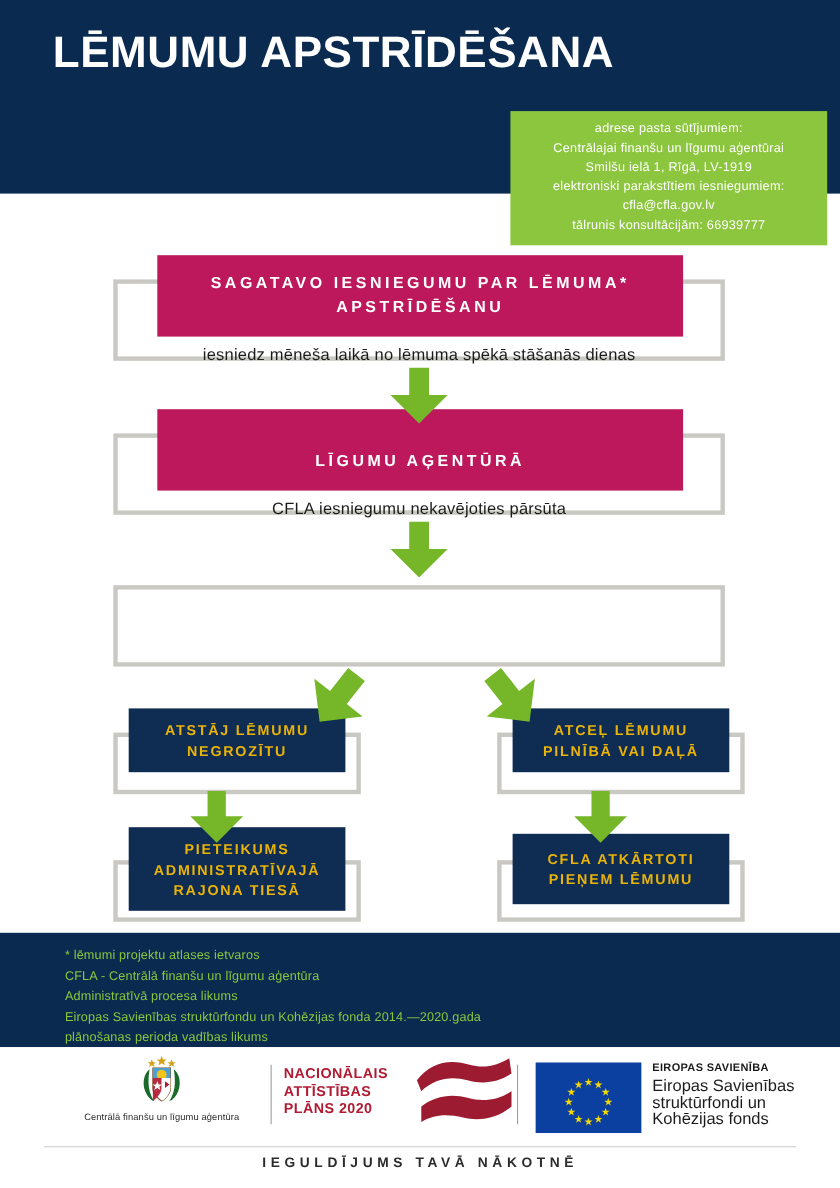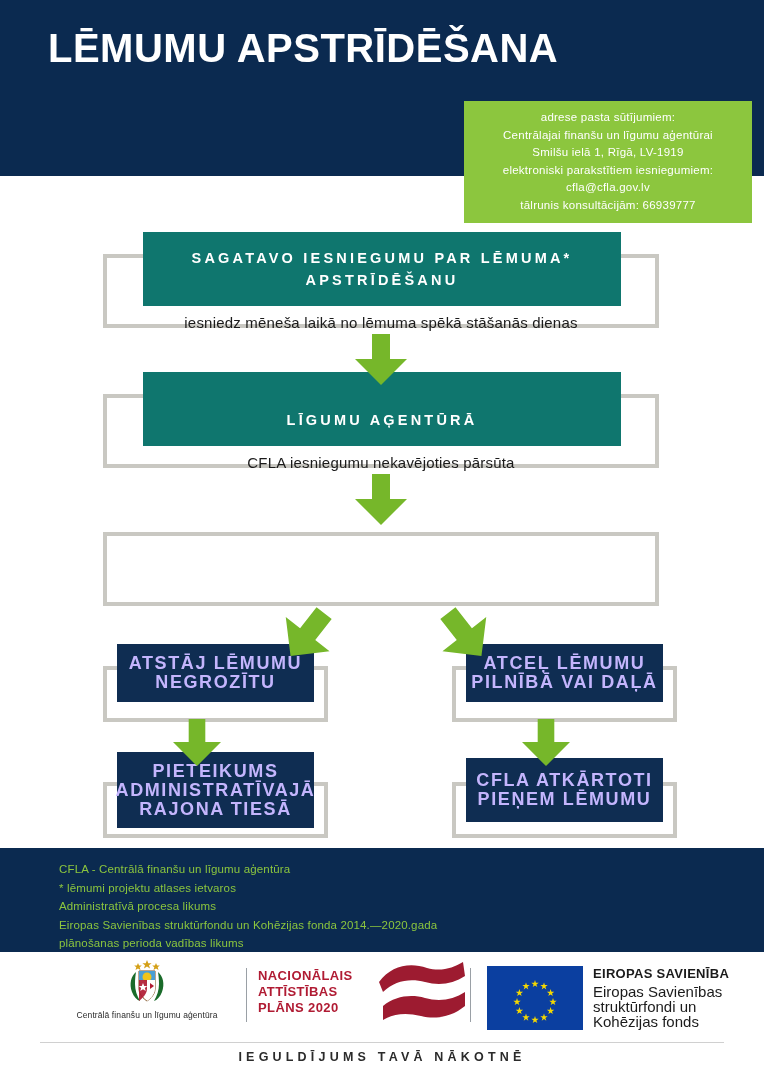--- a/index.html
+++ b/index.html
@@ -50,42 +50,42 @@
   .step .frame{
     position:absolute;left:0;top:22px;width:100%;height:74px;
     border:4px solid #c9c8c2;box-sizing:border-box;background:#ffffff;
   }
   .step .caption{
     position:absolute;left:0;top:0;width:100%;
     text-align:center;font-size:15px;color:#1b1b1b;
     letter-spacing:0.2px;white-space:nowrap;
   }
   .step .navy{
-    position:absolute;background:#0f766e;
+    position:absolute;background:#be185d;
     display:flex;align-items:center;justify-content:center;
     text-align:center;z-index:3;box-sizing:border-box;
   }
   .step .navy span{
     color:#ffffff;font-size:14.5px;font-weight:bold;
     letter-spacing:3.2px;line-height:22px;
   }
 
   
   .branch{position:absolute;}
   .branch .frame{
     position:absolute;left:0;top:22px;width:100%;height:56px;
     border:4px solid #c9c8c2;box-sizing:border-box;background:#ffffff;
   }
   .branch .navy{
     position:absolute;background:#0f2d52;
     display:flex;align-items:center;justify-content:center;
     text-align:center;z-index:3;box-sizing:border-box;
   }
   .branch .navy span{
-    color:#c4b5fd;font-size:18px;font-weight:bold;
+    color:#eab308;font-size:13px;font-weight:bold;
     letter-spacing:1.6px;line-height:19px;
   }
 
   
   .arrow{position:absolute;z-index:4;}
   .arrow svg{display:block;}
 
   
   .notes{
     position:absolute;left:0;top:848px;width:764px;height:104px;
@@ -110,21 +110,21 @@
   .divider{
     position:absolute;top:16px;width:1px;height:54px;background:#9aa0a6;
   }
   .logo-nap{position:absolute;left:258px;top:16px;}
   .nap-text{
     font-size:13px;font-weight:bold;color:#b01b33;line-height:16px;
     letter-spacing:0.4px;white-space:nowrap;
   }
   .logo-eu{position:absolute;left:487px;top:14px;display:flex;gap:10px;align-items:flex-start;}
   .eu-flag{width:96px;height:64px;background:#0b3fa0;position:relative;}
-  .eu-title{font-size:13px;font-weight:bold;color:#1b1b1b;letter-spacing:0.3px;white-space:nowrap;}
+  .eu-title{font-size:10px;font-weight:bold;color:#1b1b1b;letter-spacing:0.3px;white-space:nowrap;}
   .eu-sub{font-size:15px;color:#1b1b1b;line-height:15px;margin-top:3px;white-space:nowrap;}
 
   .tagline-rule{
     position:absolute;left:40px;top:1042px;width:684px;height:1px;background:#d0d0d0;
   }
   .tagline{
     position:absolute;left:0;top:1050px;width:764px;text-align:center;
     font-size:12.5px;font-weight:bold;color:#2b2b2b;letter-spacing:4.2px;
     white-space:nowrap;
   }
@@ -249,22 +249,22 @@
           <span>CFLA ATKĀRTOTI</span><br>
           <span>PIEŅEM LĒMUMU</span>
         </span>
       </div>
     </div>
 
   </div>
 
   <div class="notes">
     <div class="notes-inner">
+      <div>* lēmumi projektu atlases ietvaros</div>
       <div>CFLA - Centrālā finanšu un līgumu aģentūra</div>
-      <div>* lēmumi projektu atlases ietvaros</div>
       <div>Administratīvā procesa likums</div>
       <div>Eiropas Savienības struktūrfondu un Kohēzijas fonda 2014.—2020.gada</div>
       <div>plānošanas perioda vadības likums</div>
     </div>
   </div>
 
   <div class="logos">
 
     <div class="logo-cfla">
       <div class="crest">

